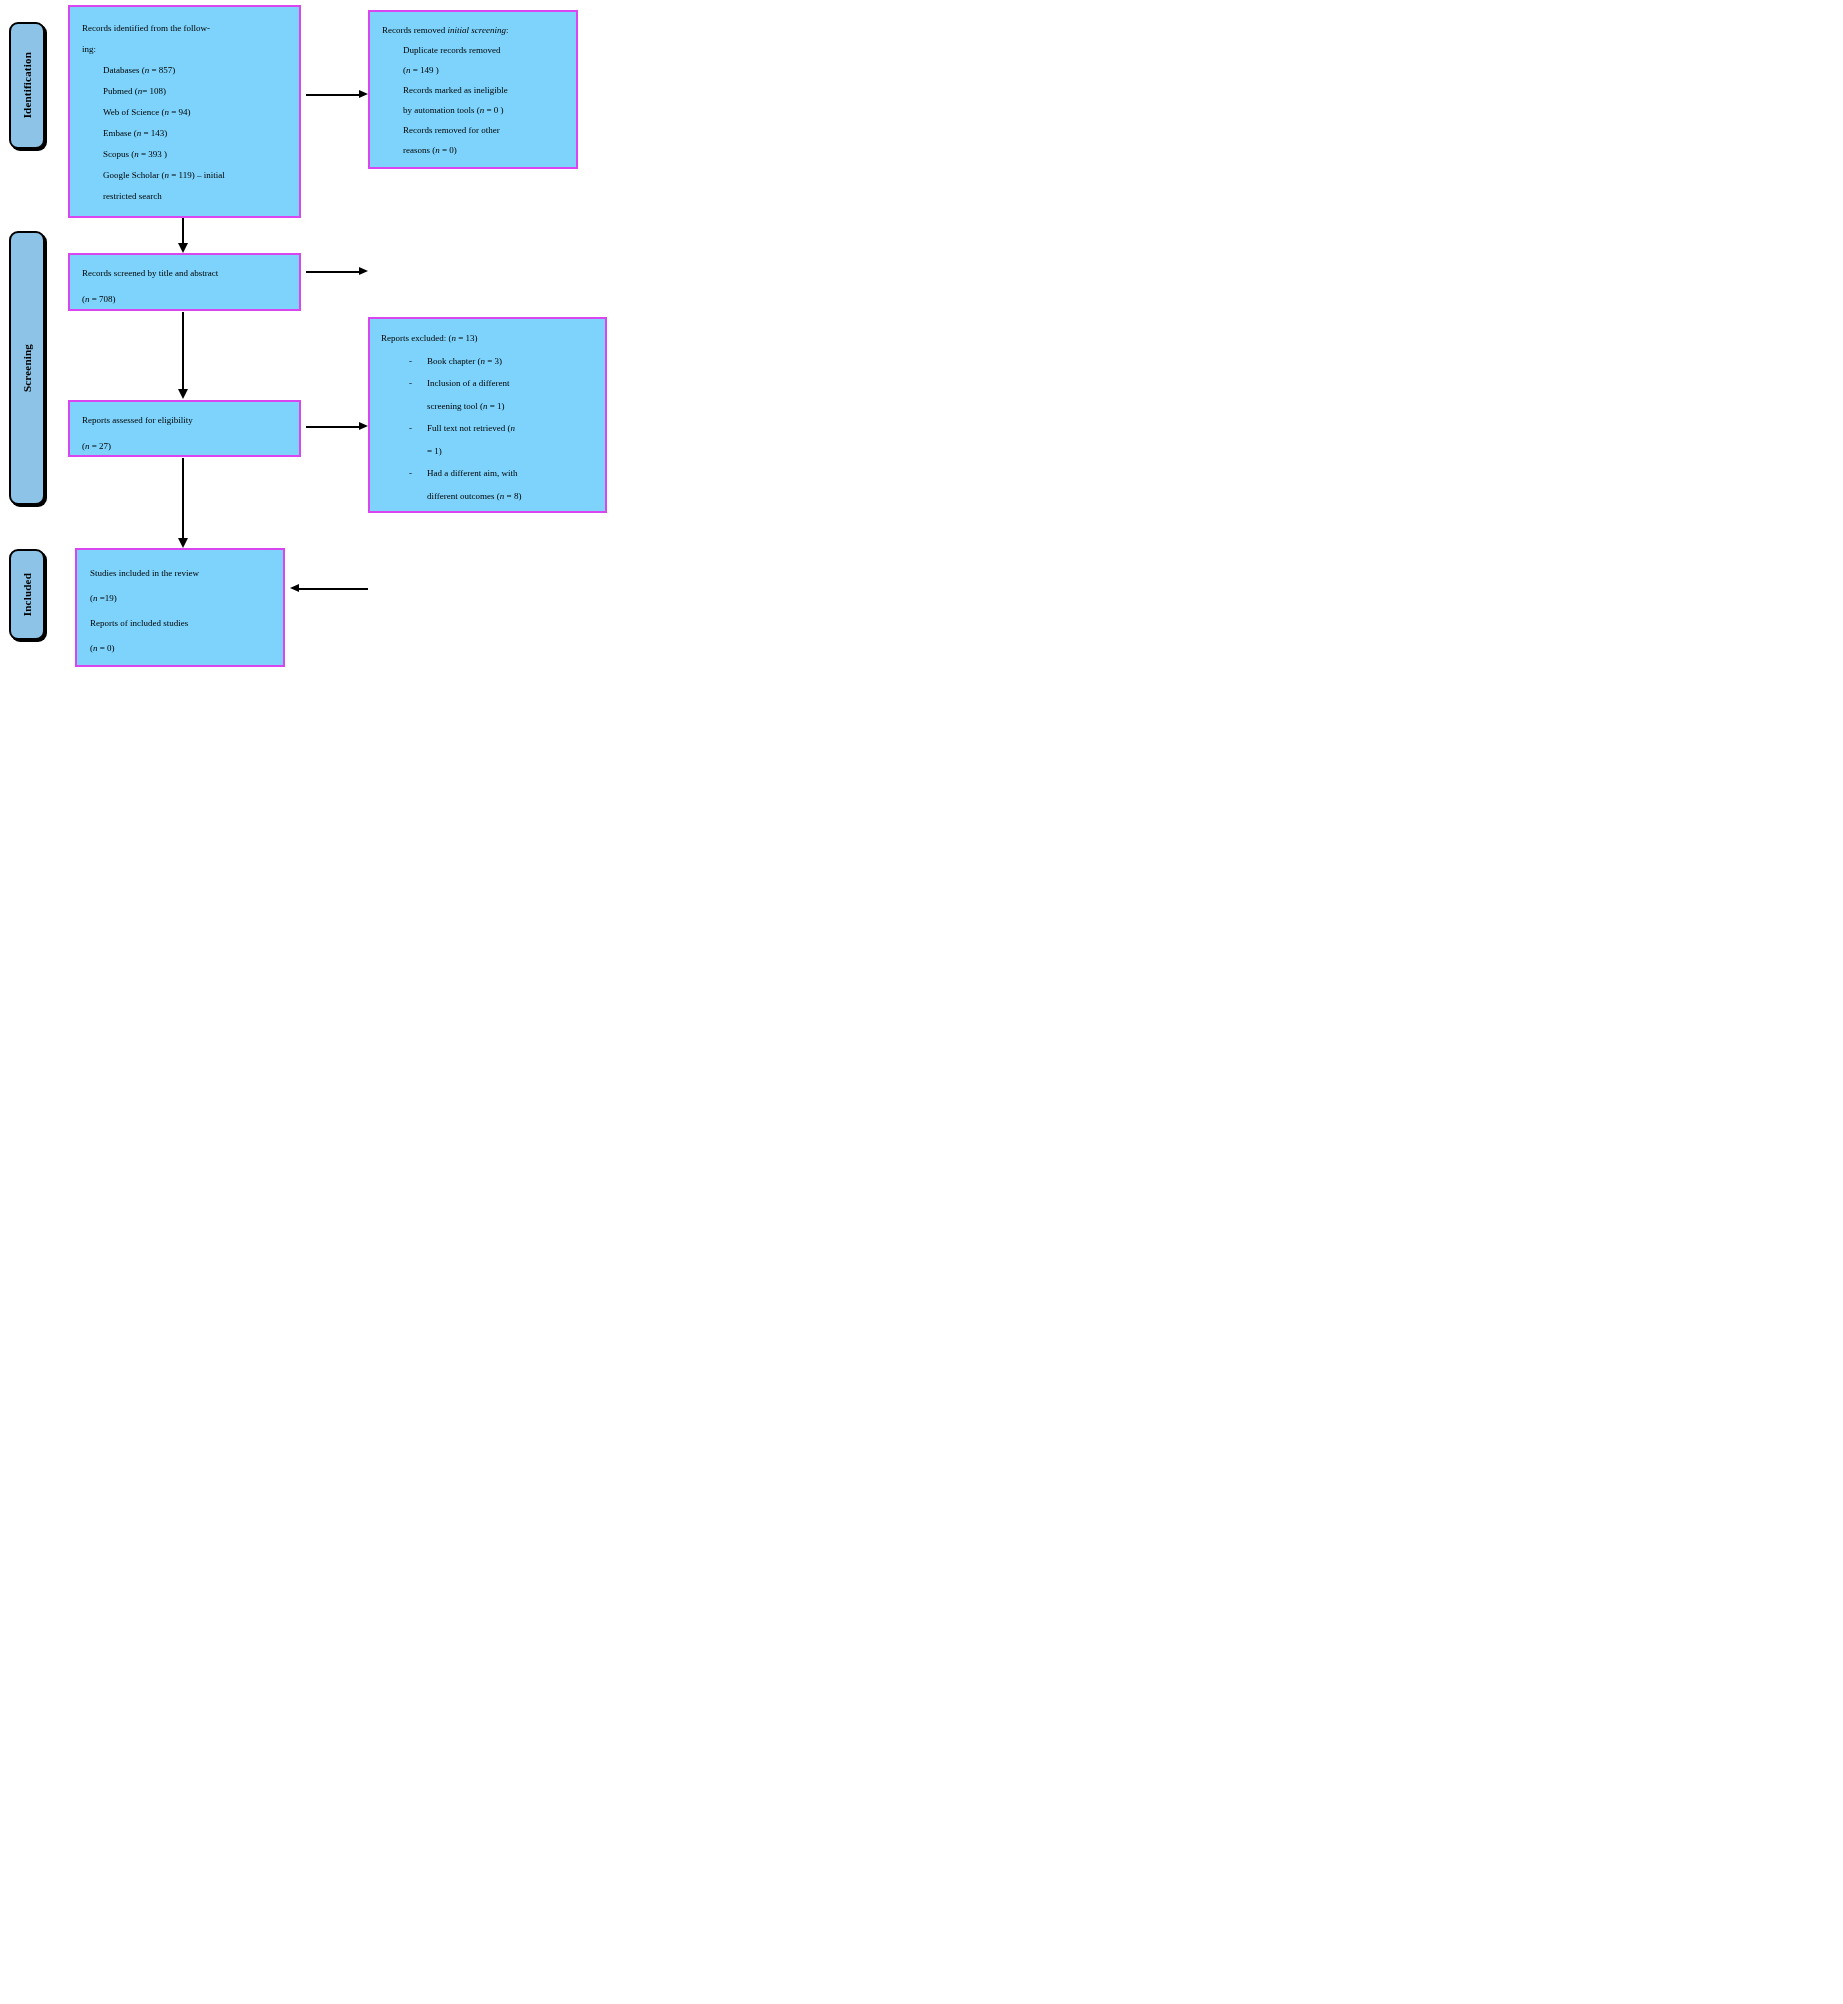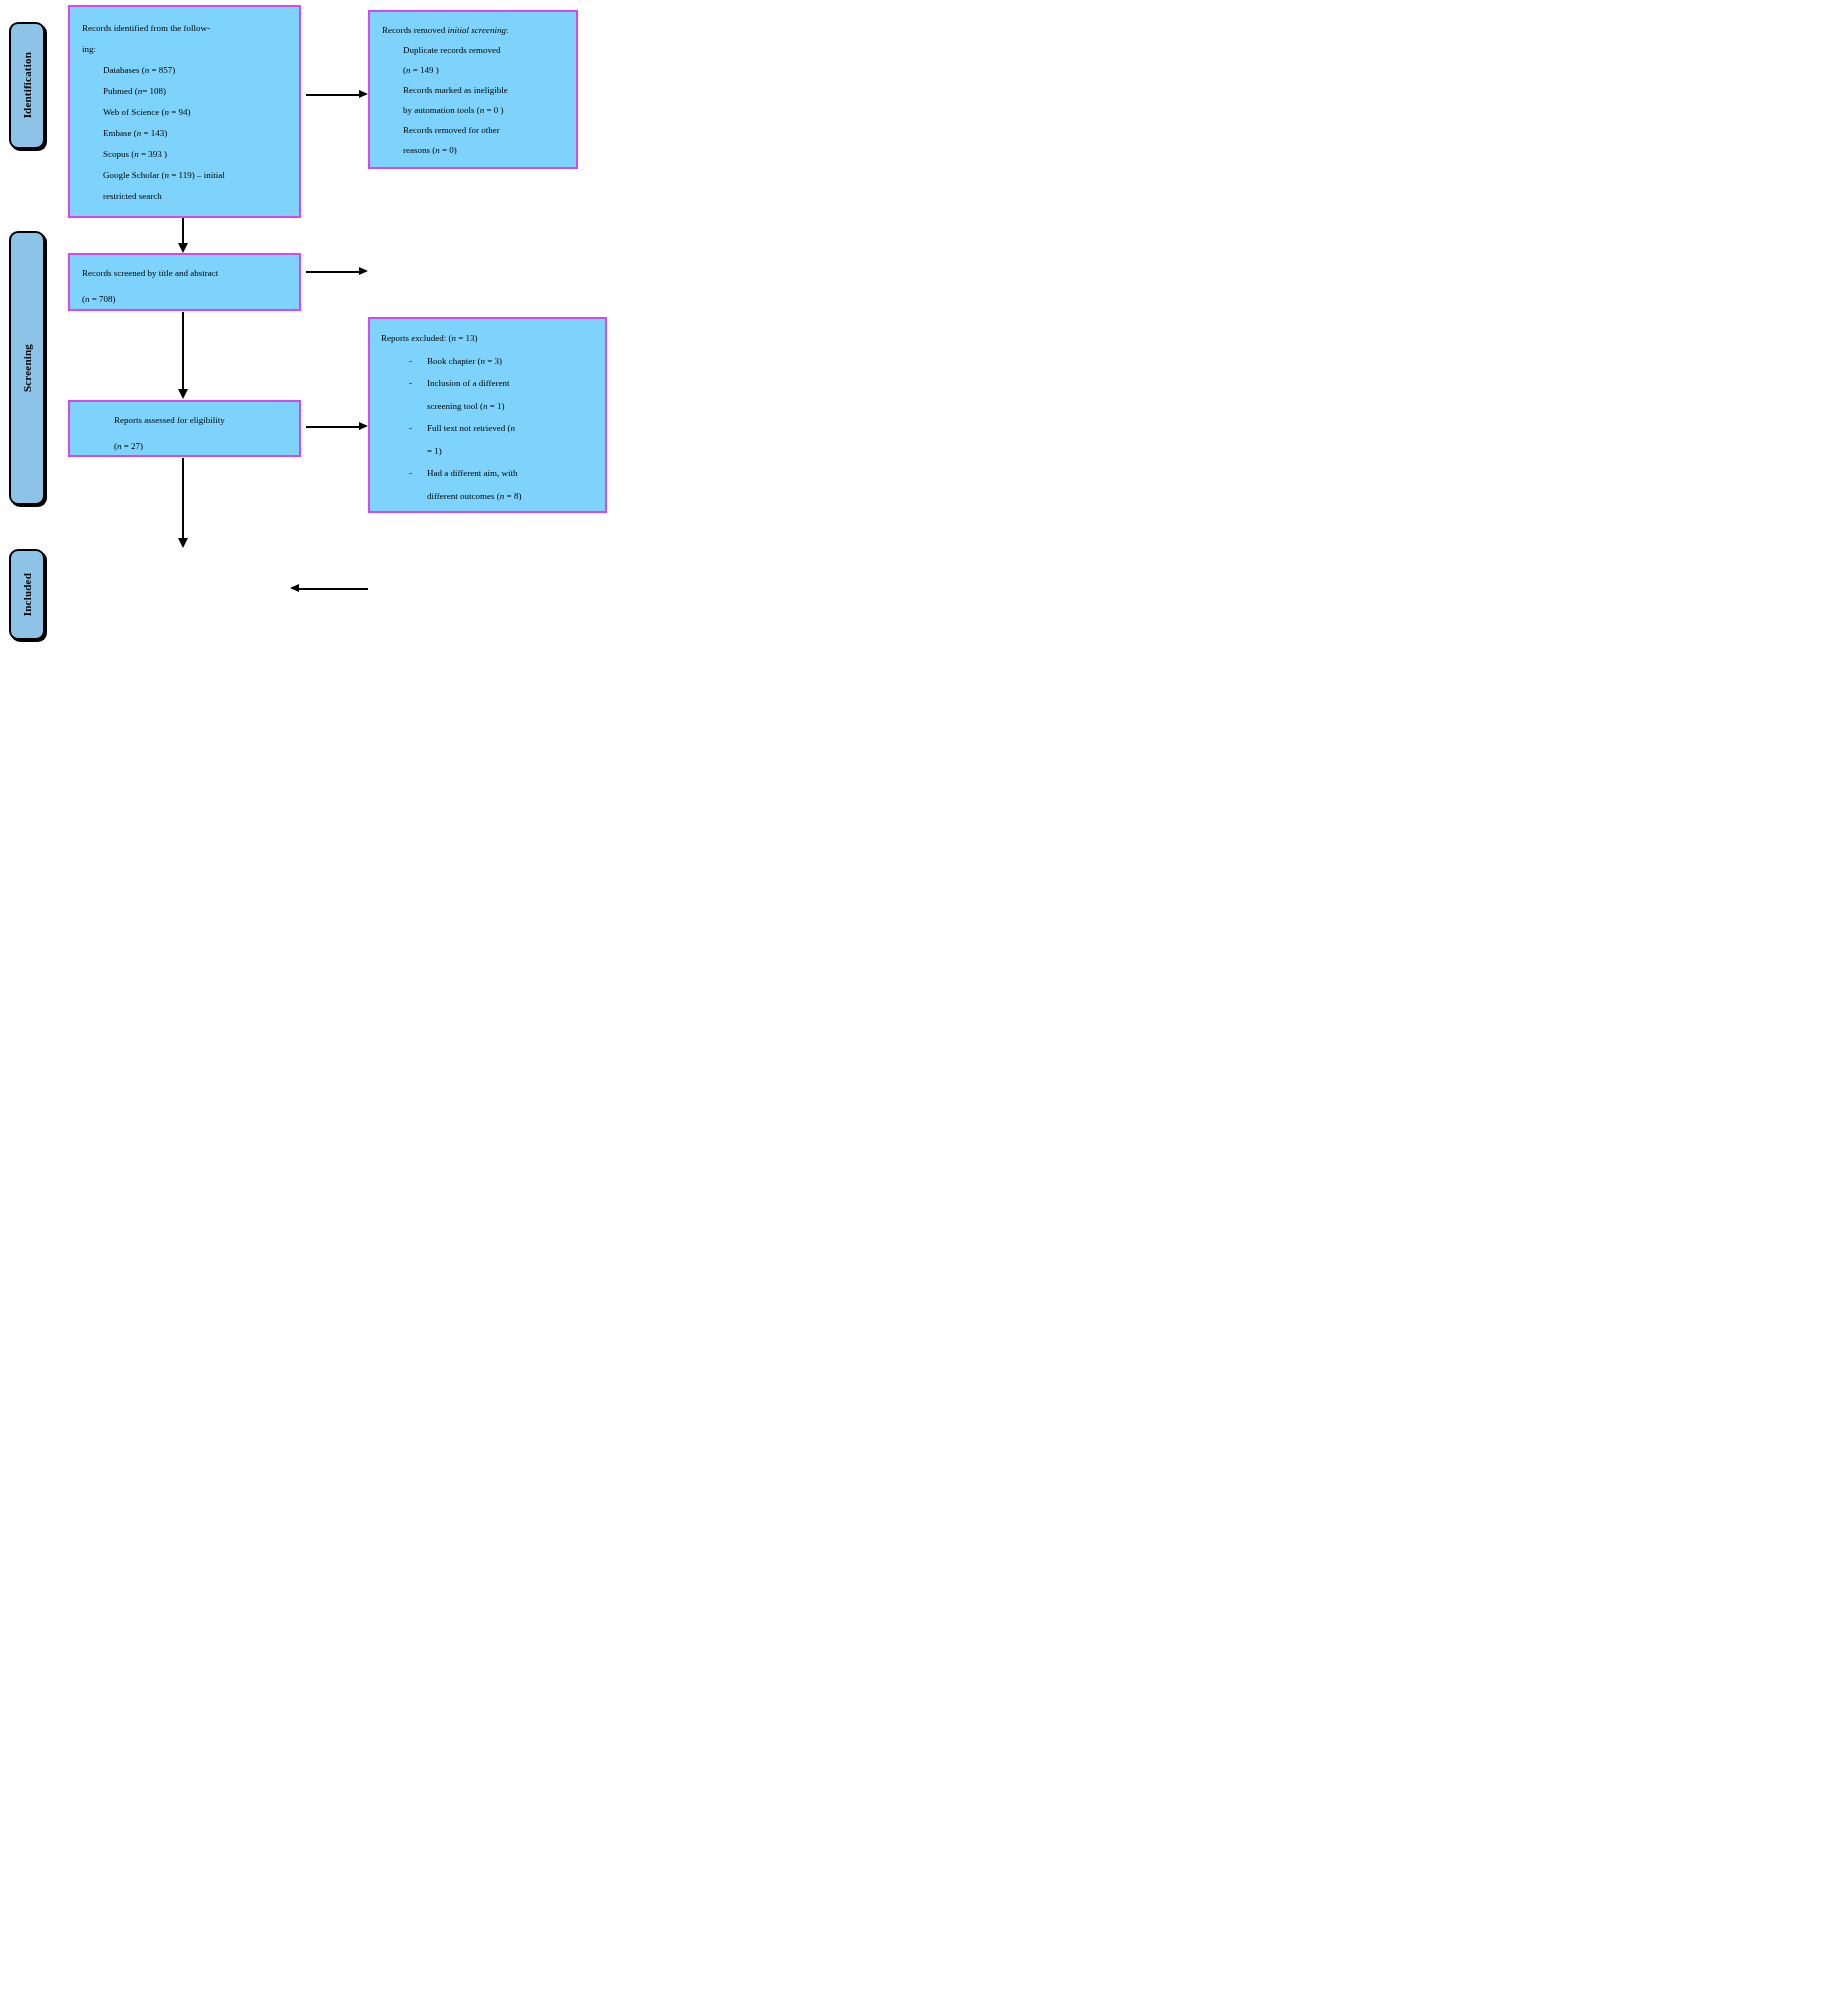--- a/index.html
+++ b/index.html
@@ -34,21 +34,21 @@
   .line.indent{margin-left:21px;}
   i{font-style:italic;}
 
   .box-a{left:68px;top:5px;width:233px;height:213px;padding:11px 8px 0 12px;}
   .box-a .line{line-height:21px;}
 
   .box-b{left:68px;top:253px;width:233px;height:58px;padding:5px 8px 0 12px;}
   .box-b .line{line-height:26px;}
 
   .box-c{left:68px;top:400px;width:233px;height:57px;padding:5px 8px 0 12px;}
-  .box-c .line{line-height:26px;margin-left:32px;}
+  .box-c .line{line-height:26px;}
 
   .box-d{left:75px;top:548px;width:210px;height:119px;padding:11px 8px 0 13px;}
   .box-d .line{line-height:25px;}
 
   .box-r1{left:368px;top:9.5px;width:210px;height:159px;padding:8px 7px 0 12px;}
   .box-r1 .line{line-height:20px;}
 
   .box-r2{left:368px;top:211px;width:239px;height:98px;padding:6px 7px 0 12px;}
   .box-r2 .line{line-height:21.5px;}
 
@@ -119,20 +119,26 @@
   <div class="box box-r3">
       <div class="line">Reports excluded: (<i>n</i> = 13)</div>
       <div class="line bullet"><span class="dash">-</span>Book chapter (<i>n</i> = 3)</div>
       <div class="line bullet"><span class="dash">-</span>Inclusion of a different</div>
       <div class="line cont">screening tool (<i>n</i> = 1)</div>
       <div class="line bullet"><span class="dash">-</span>Full text not retrieved (<i>n</i></div>
       <div class="line cont">= 1)</div>
       <div class="line bullet"><span class="dash">-</span>Had a different aim, with</div>
       <div class="line cont">different outcomes (<i>n</i> = 8)</div>
     </div>
+  <div class="box box-d">
+      <div class="line">Studies included in the review</div>
+      <div class="line">(<i>n</i> =19)</div>
+      <div class="line">Reports of included studies</div>
+      <div class="line">(<i>n</i> = 0)</div>
+    </div>
 
   <div class="shaft-h" style="left:306px;top:94px;width:53px;"></div>
   <div class="head-right" style="left:359px;top:90px;"></div>
 
   <div class="shaft-v" style="left:182px;top:218px;height:24.5px;"></div>
   <div class="head-down" style="left:178px;top:243px;"></div>
 
   <div class="shaft-h" style="left:306px;top:271px;width:53px;"></div>
   <div class="head-right" style="left:359px;top:267px;"></div>
 

